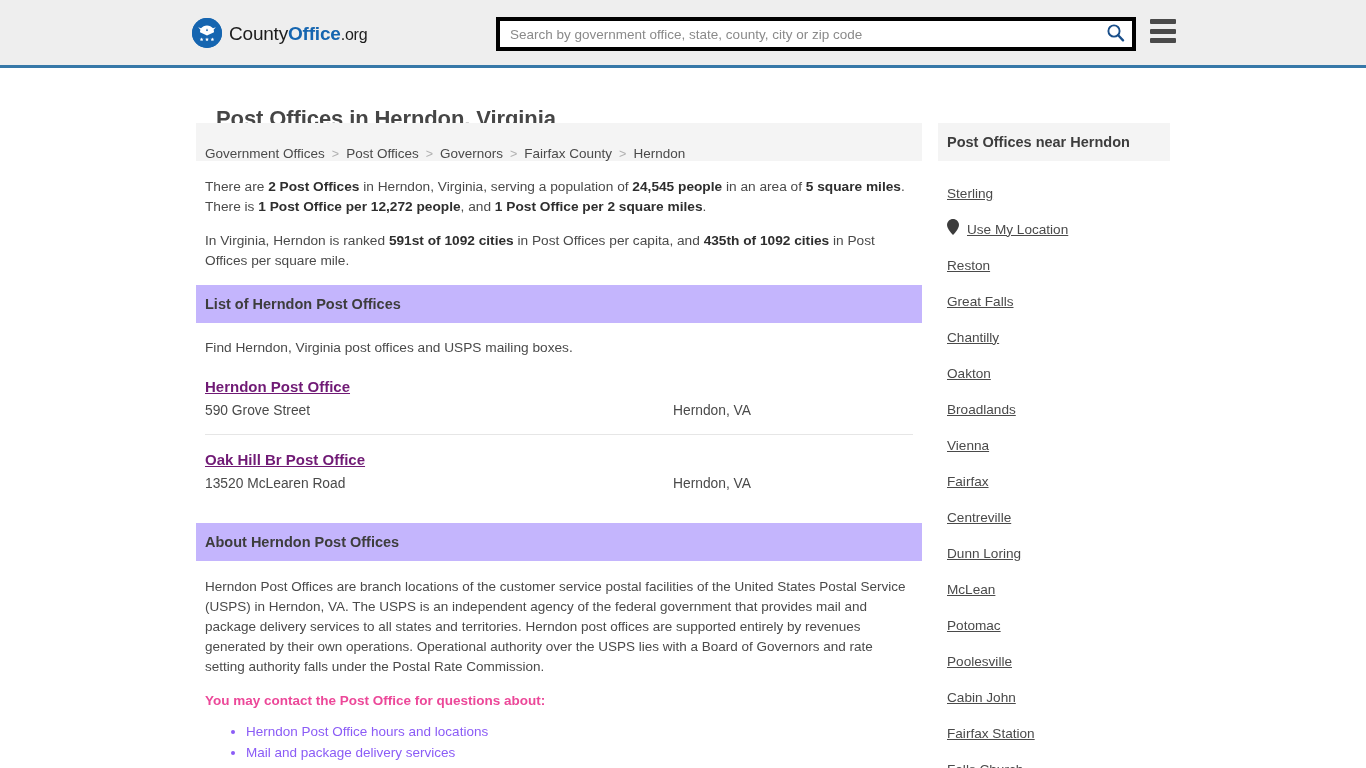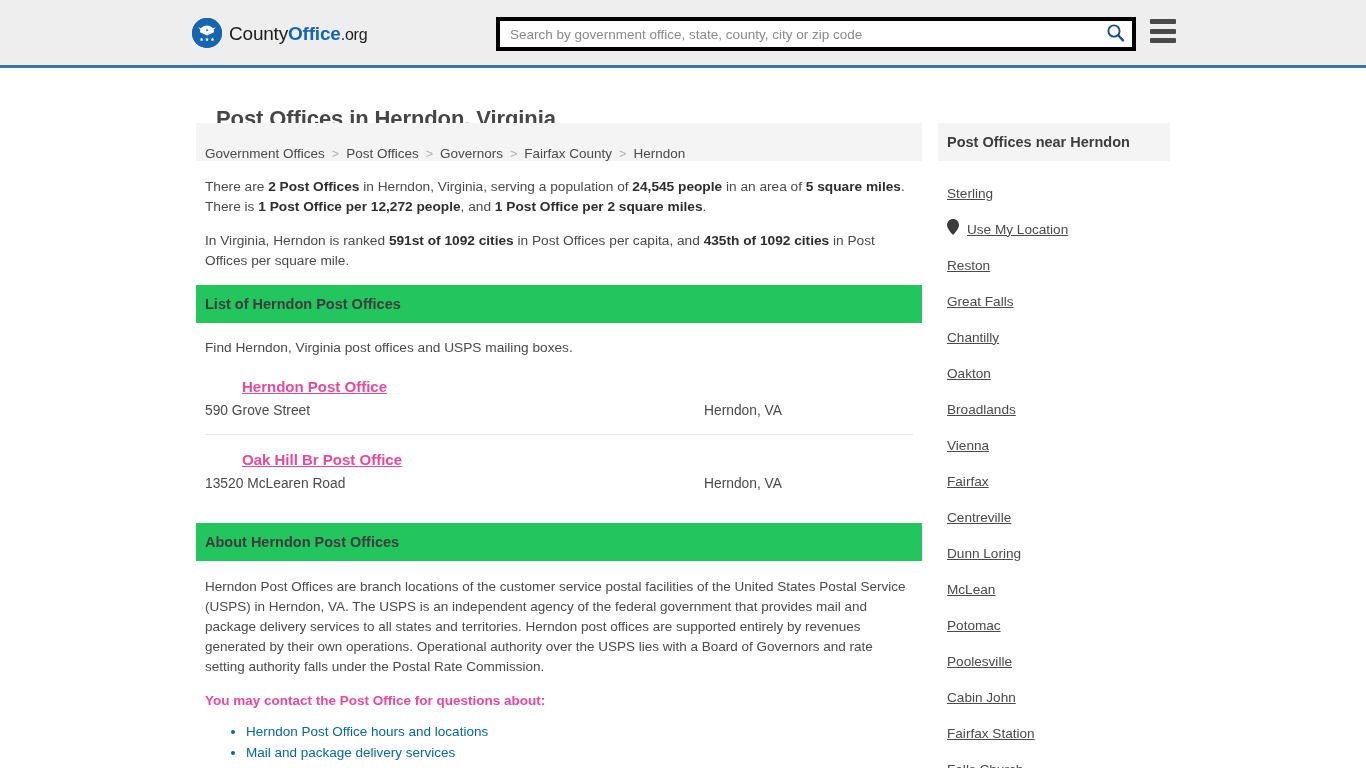--- a/index.html
+++ b/index.html
@@ -162,21 +162,21 @@
   .intro p {
     margin: 0 0 14px 0;
     font-size: 13.7px;
     line-height: 20px;
     color: #4a4a4a;
   }
   .intro p b, .intro p strong { color: #2e2e2e; font-weight: 700; }
 
   
   .section-head {
-    background: #22c55e;
+    background: #c4b5fd;
     height: 38px;
     display: flex;
     align-items: center;
     padding: 0 9px;
     font-size: 14.5px;
     font-weight: 700;
     color: #3d3d3d;
     margin-top: 8px;
   }
   .section-body { padding: 15px 9px 0 9px; }
@@ -191,32 +191,30 @@
   .office-row {
     padding: 0 0 16px 0;
     border-bottom: 1px solid #e6e6e6;
     margin-bottom: 16px;
   }
   .office-row:last-child { border-bottom: 0; }
   .office-name {
     display: inline-block;
     font-size: 15px;
     font-weight: 700;
-    color: #ec4899;
+    color: #701a75;
     text-decoration: underline;
     margin-bottom: 8px;
     cursor: pointer;
-    margin-left: 37px;
   }
   .office-line {
     display: flex;
     align-items: baseline;
     font-size: 13.8px;
     color: #4a4a4a;
-    gap: 31px;
   }
   .office-addr { width: 468px; }
   .office-city { }
 
   
   .about-body { padding: 16px 9px 0 9px; }
   .about-body p {
     margin: 0 0 14px 0;
     font-size: 13.5px;
     line-height: 20px;
@@ -228,21 +226,21 @@
     margin-bottom: 10px;
   }
   .about-body ul {
     margin: 0;
     padding-left: 41px;
     list-style: disc;
   }
   .about-body li {
     font-size: 13.5px;
     line-height: 21px;
-    color: #0369a1;
+    color: #8b5cf6;
   }
 
   
   .side-head {
     background: #f4f4f4;
     height: 38px;
     display: flex;
     align-items: center;
     padding: 0 9px;
     font-size: 14.5px;

